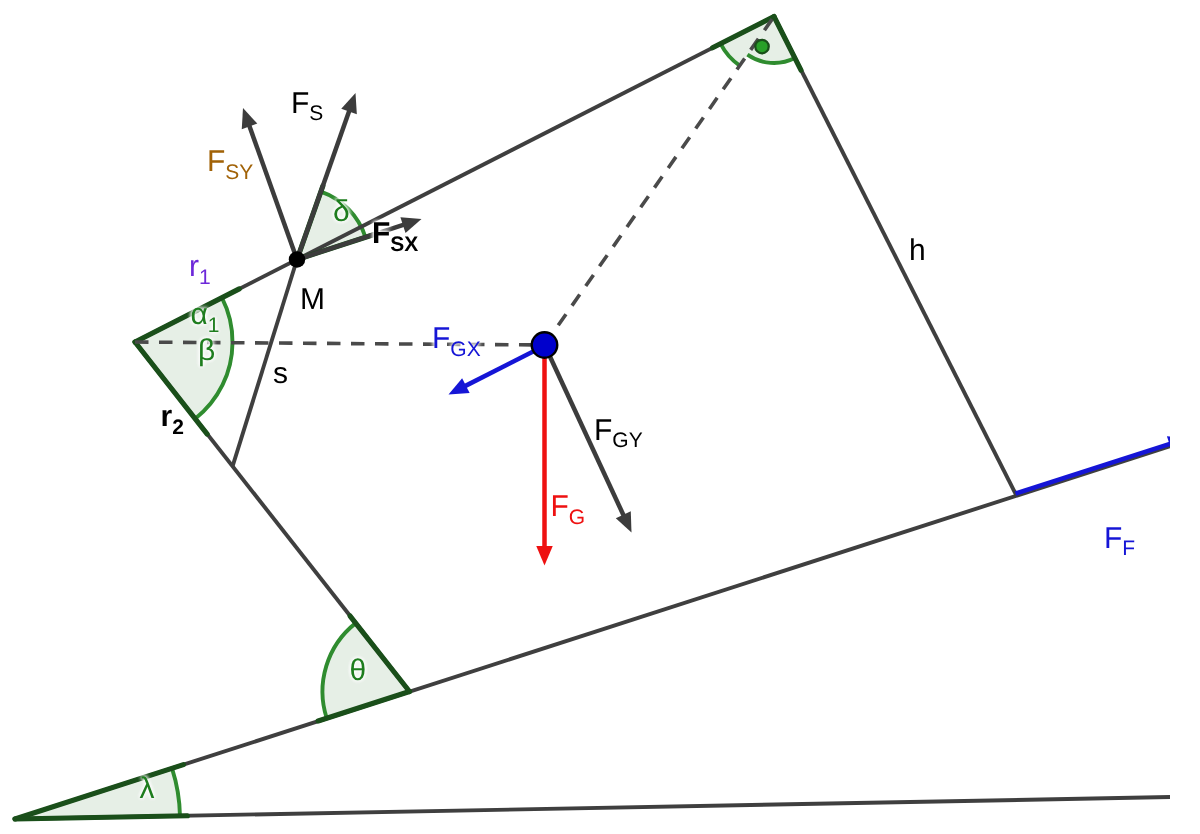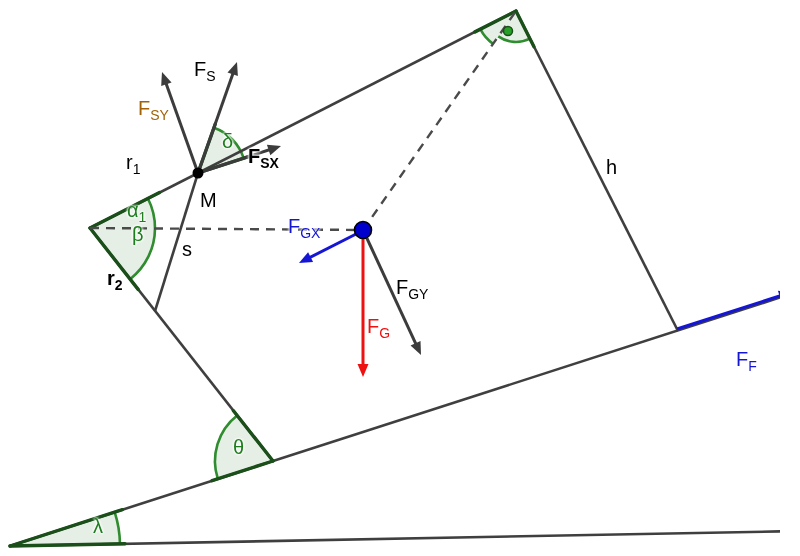--- a/index.html
+++ b/index.html
@@ -69,25 +69,25 @@
       <circle cx="508" cy="31" r="4.5" fill="#28a028" stroke="#1a4f1a" stroke-width="1.5"></circle>
       <circle cx="198" cy="173" r="5.5" fill="#000000" stroke="none"></circle>
       <circle cx="363" cy="230" r="8.5" fill="#0000cc" stroke="#000000" stroke-width="1.6"></circle>
     </svg>
 
   <div class="lbl" style="left: 194px; top: 59px; color: rgb(0, 0, 0);"><span>F</span><sub>S</sub></div>
   <div class="lbl" style="left: 138px; top: 98px; color: #a16207;"><span>F</span><sub>SY</sub></div>
   <div class="lbl" style="left: 248px; top: 146px; color: rgb(0, 0, 0); font-weight: bold;"><span>F</span><sub>SX</sub></div>
   <div class="lbl" style="left: 222px; top: 131px; color: rgb(30, 125, 30);"><span>δ</span></div>
   <div class="lbl" style="left: 200px; top: 190px; color: rgb(0, 0, 0);"><span>M</span></div>
-  <div class="lbl" style="left: 126px; top: 152px; color: #000000;"><span>r</span><sub>1</sub></div>
+  <div class="lbl" style="left: 126px; top: 168px; color: #6d28d9;"><span>r</span><sub>1</sub></div>
   <div class="lbl" style="left: 127px; top: 200px; color: rgb(30, 125, 30);"><span>α</span><sub>1</sub></div>
   <div class="lbl" style="left: 132px; top: 224px; color: rgb(30, 125, 30);"><span>β</span></div>
   <div class="lbl" style="left: 107px; top: 268px; color: rgb(0, 0, 0); font-weight: bold;"><span>r</span><sub>2</sub></div>
   <div class="lbl" style="left: 182px; top: 239px; color: rgb(0, 0, 0);"><span>s</span></div>
   <div class="lbl" style="left: 606px; top: 157px; color: rgb(0, 0, 0);"><span>h</span></div>
   <div class="lbl" style="left: 288px; top: 216px; color: rgb(21, 21, 214);"><span>F</span><sub>GX</sub></div>
   <div class="lbl" style="left: 396px; top: 277px; color: #000000;"><span>F</span><sub>GY</sub></div>
-  <div class="lbl" style="left: 367px; top: 316px; color: rgb(238, 17, 17);"><span>F</span><sub>G</sub></div>
+  <div class="lbl" style="left: 367px; top: 328px; color: rgb(238, 17, 17);"><span>F</span><sub>G</sub></div>
   <div class="lbl" style="left: 736px; top: 306px; color: rgb(21, 21, 214); margin-top: 43px;"><span>F</span><sub>F</sub></div>
   <div class="lbl" style="left: 233px; top: 437px; color: rgb(30, 125, 30);"><span>θ</span></div>
   <div class="lbl" style="left: 93px; top: 516px; color: rgb(30, 125, 30);"><span>λ</span></div>
 </div>
 
 </body></html>

